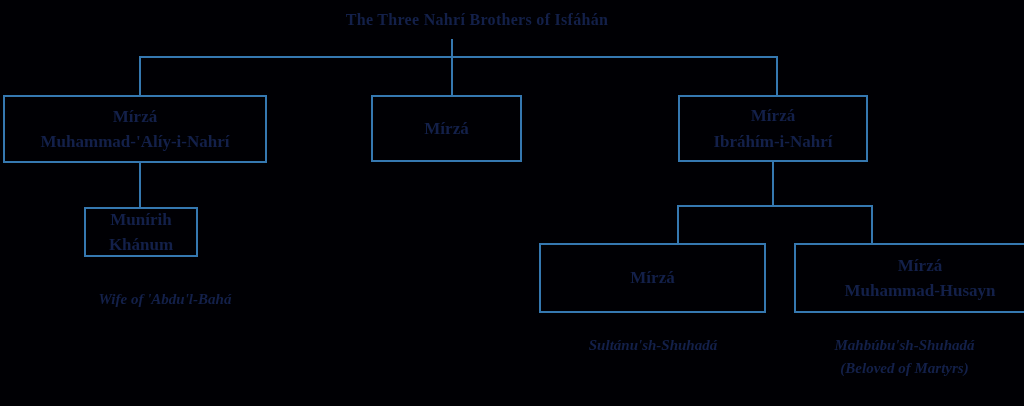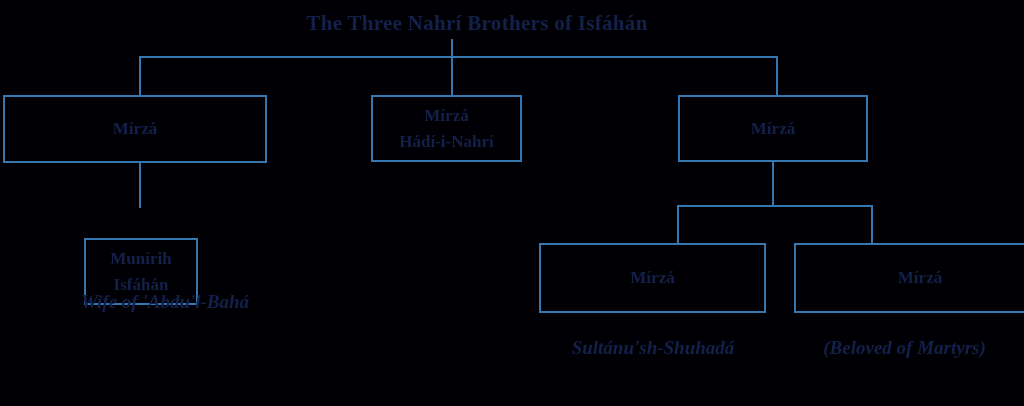--- a/index.html
+++ b/index.html
@@ -12,21 +12,21 @@
     position: relative;
     width: 1024px; height: 406px;
     background: var(--bg, #000004);
     color: var(--text, #13204a);
     overflow: hidden;
   }
   .title {
     position: absolute;
     left: 0; top: 11px; width: 954px;
     text-align: center;
-    font-size: 21px;
+    font-size: 16px;
     font-weight: bold;
     letter-spacing: 0.3px;
   }
   .line { position: absolute; background: var(--line, #3578b0); }
   .line.h { height: 2px; }
   .line.v { width: 2px; }
   .node {
     position: absolute;
     border: 2px solid var(--line, #3578b0);
     display: flex; flex-direction: column;
@@ -34,75 +34,78 @@
     text-align: center;
     font-weight: bold;
     font-size: 17px;
     line-height: 1.5;
   }
   .caption {
     position: absolute;
     text-align: center;
     font-style: italic;
     font-weight: bold;
-    font-size: 19px;
+    font-size: 15px;
     line-height: 1.5;
   }
 </style>
 </head>
 <body>
 
 <div class="canvas">
 
   <h1 class="title">The Three Nahrí Brothers of Isfáhán</h1>
 
   <div class="line v" style="left:451px; top:39px; height:18px;"></div>
   <div class="line h" style="left:139px; top:56px; width:639px;"></div>
   <div class="line v" style="left:139px; top:56px; height:40px;"></div>
   <div class="line v" style="left:451px; top:56px; height:40px;"></div>
   <div class="line v" style="left:776px; top:56px; height:40px;"></div>
 
   <div class="node" style="left:3px; top:95px; width:264px; height:68px;">
     <div>Mírzá</div>
+    <div>Muhammad-'Alíy-i-Nahrí</div>
   </div>
 
   <div class="node" style="left:371px; top:95px; width:151px; height:67px;">
     <div>Mírzá</div>
-    <div>Hádí-i-Nahrí</div>
   </div>
 
   <div class="node" style="left:678px; top:95px; width:190px; height:67px;">
     <div>Mírzá</div>
+    <div>Ibráhím-i-Nahrí</div>
   </div>
 
   <div class="line v" style="left:139px; top:162px; height:46px;"></div>
 
-  <div class="node" style="left:84px; top:207px; width:114px; height:67px;margin-top:31px;">
+  <div class="node" style="left:84px; top:207px; width:114px; height:50px;">
     <div>Munírih</div>
-    <div>Isfáhán</div>
+    <div>Khánum</div>
   </div>
 
   <div class="caption" style="left:55px; top:288px; width:220px;">
     <div>Wife of 'Abdu'l-Bahá</div>
   </div>
 
   <div class="line v" style="left:772px; top:161px; height:45px;"></div>
   <div class="line h" style="left:677px; top:205px; width:196px;"></div>
   <div class="line v" style="left:677px; top:205px; height:39px;"></div>
   <div class="line v" style="left:871px; top:205px; height:39px;"></div>
 
   <div class="node" style="left:539px; top:243px; width:227px; height:70px;">
     <div>Mírzá</div>
   </div>
 
   <div class="node" style="left:794px; top:243px; width:252px; height:70px;">
     <div>Mírzá</div>
+    <div>Muhammad-Husayn</div>
   </div>
 
   <div class="caption" style="left:540px; top:334px; width:226px;text-align:center;">
     <div>Sultánu'sh-Shuhadá</div>
   </div>
 
   <div class="caption" style="left:785px; top:334px; width:239px;">
+    <div>Mahbúbu'sh-Shuhadá</div>
     <div>(Beloved of Martyrs)</div>
   </div>
 
 </div>
 
 </body></html>

